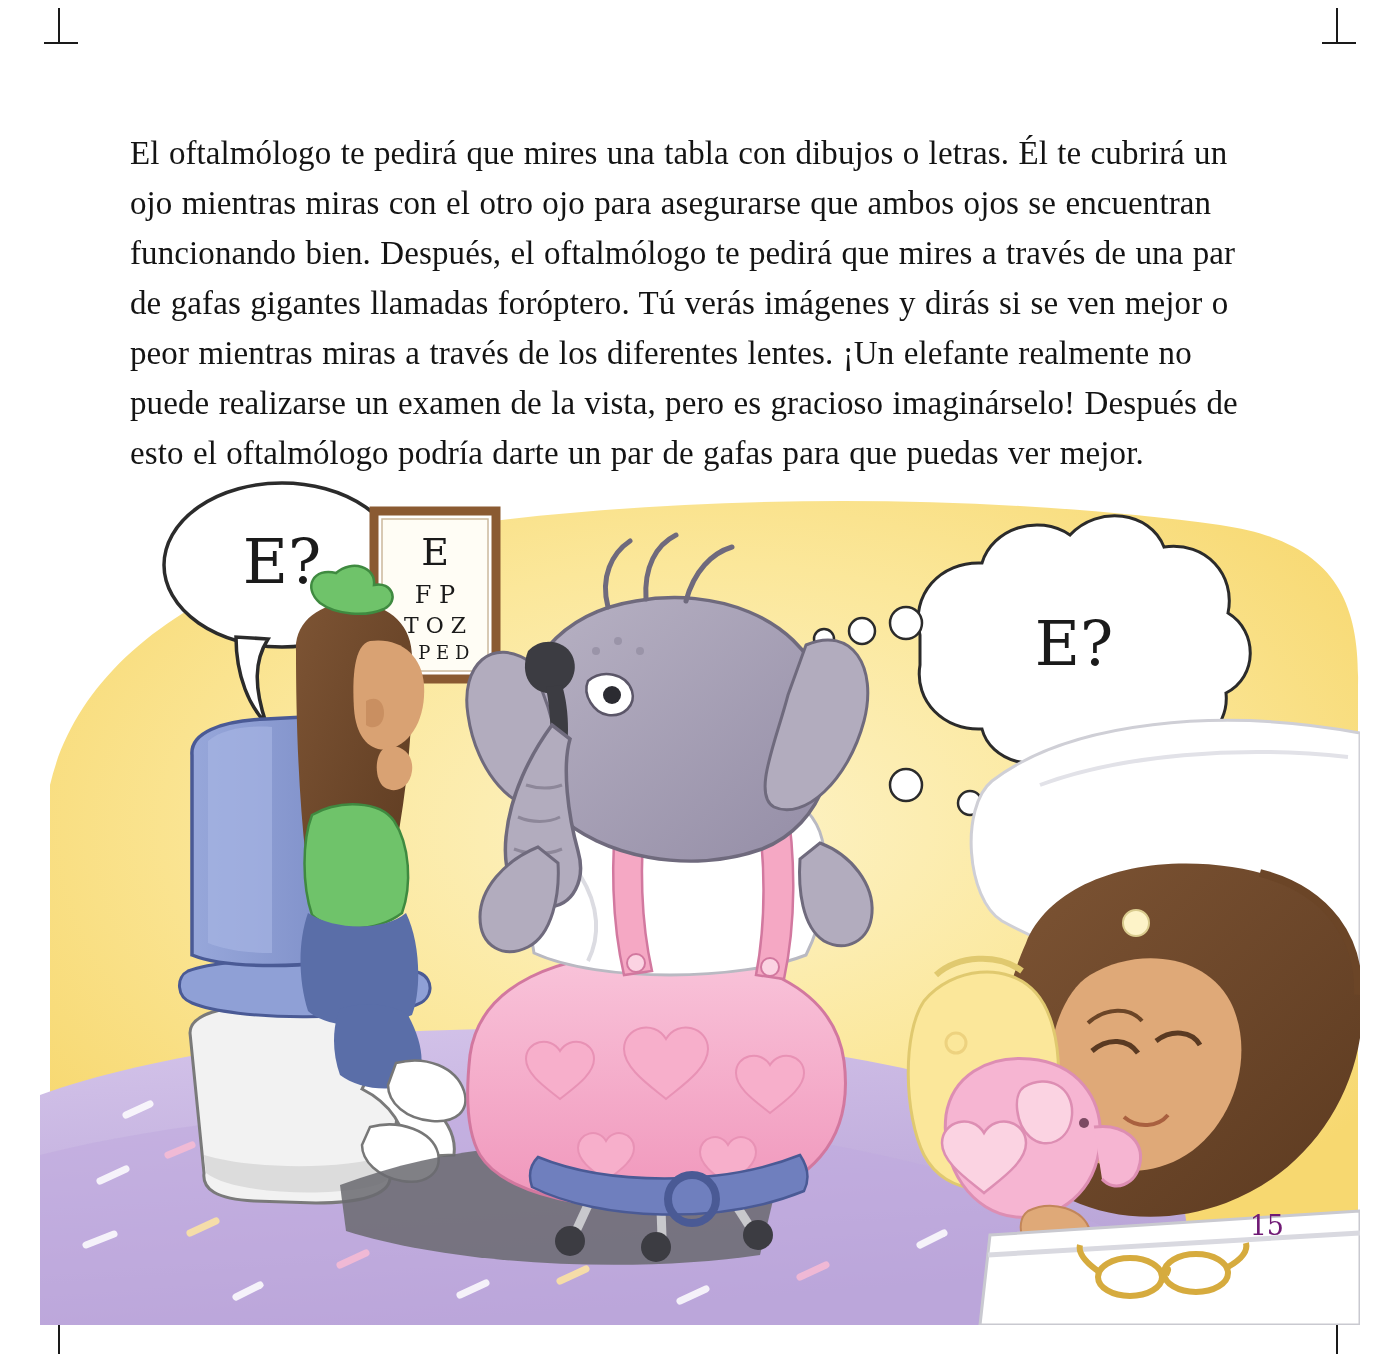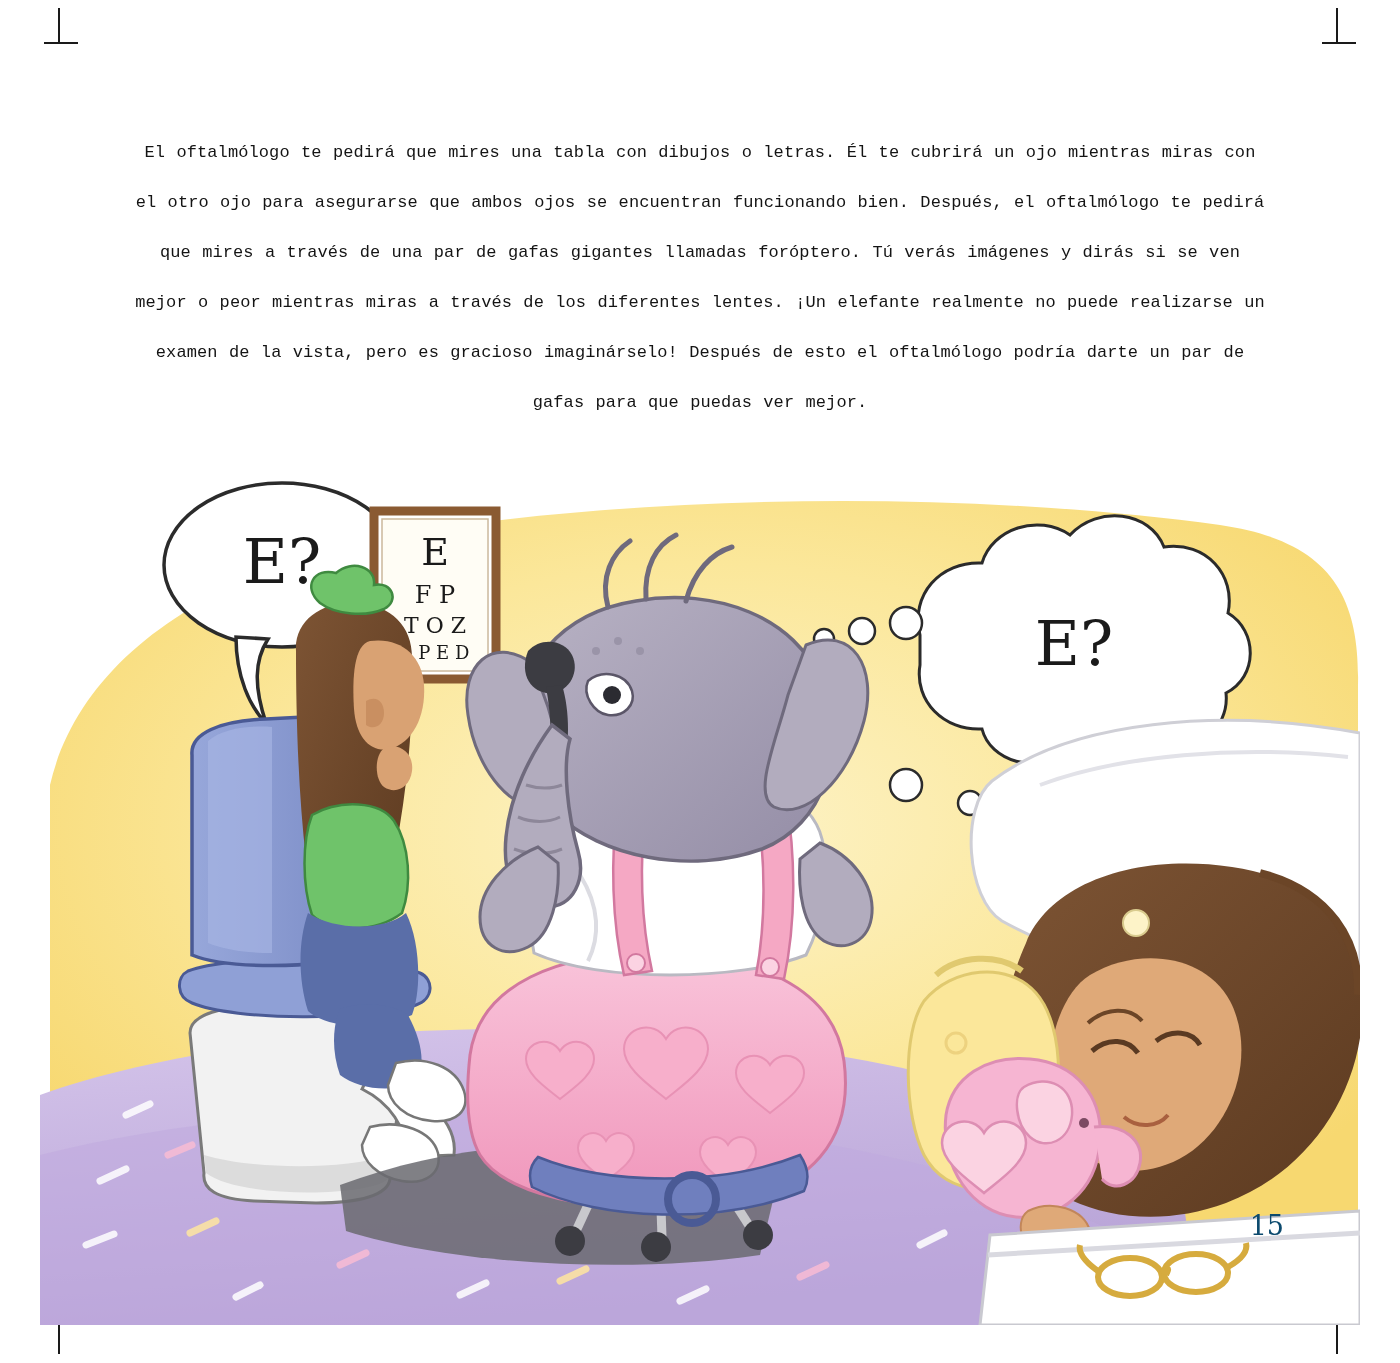--- a/index.html
+++ b/index.html
@@ -30,23 +30,22 @@
     background: #1a1a1a;
     height: 2px;
   }
 
   
   .page-text {
     position: absolute;
     left: 130px;
     top: 128px;
     width: 1140px;
-    text-align: center;
-    font-family: Liberation Mono, monospace;
-    font-size: 17px;
+    font-family: Liberation Serif, serif;
+    font-size: 33px;
     line-height: 50px;
     color: #141414;
     letter-spacing: 0.1px;
     word-spacing: 1px;
   }
 
   
   .illustration {
     position: absolute;
     left: 40px;
@@ -55,21 +54,21 @@
     height: 870px;
   }
   .illo-svg { display: block; width: 100%; height: 100%; }
 
   .page-number {
     position: absolute;
     right: 116px;
     bottom: 122px;
     font-family: "DejaVu Serif", serif;
     font-size: 27px;
-    color: #0c4a6e;
+    color: #701a75;
   }
 </style>
 </head>
 <body>
 
 <div class="crop-mark" style="left:44px; top:8px; width:34px; height:34px;">
   <div class="v" style="left:14px; top:0; height:34px;"></div>
   <div class="h" style="left:0; top:34px; width:34px;"></div>
 </div>
 <div class="crop-mark" style="left:1322px; top:8px; width:34px; height:34px;">

